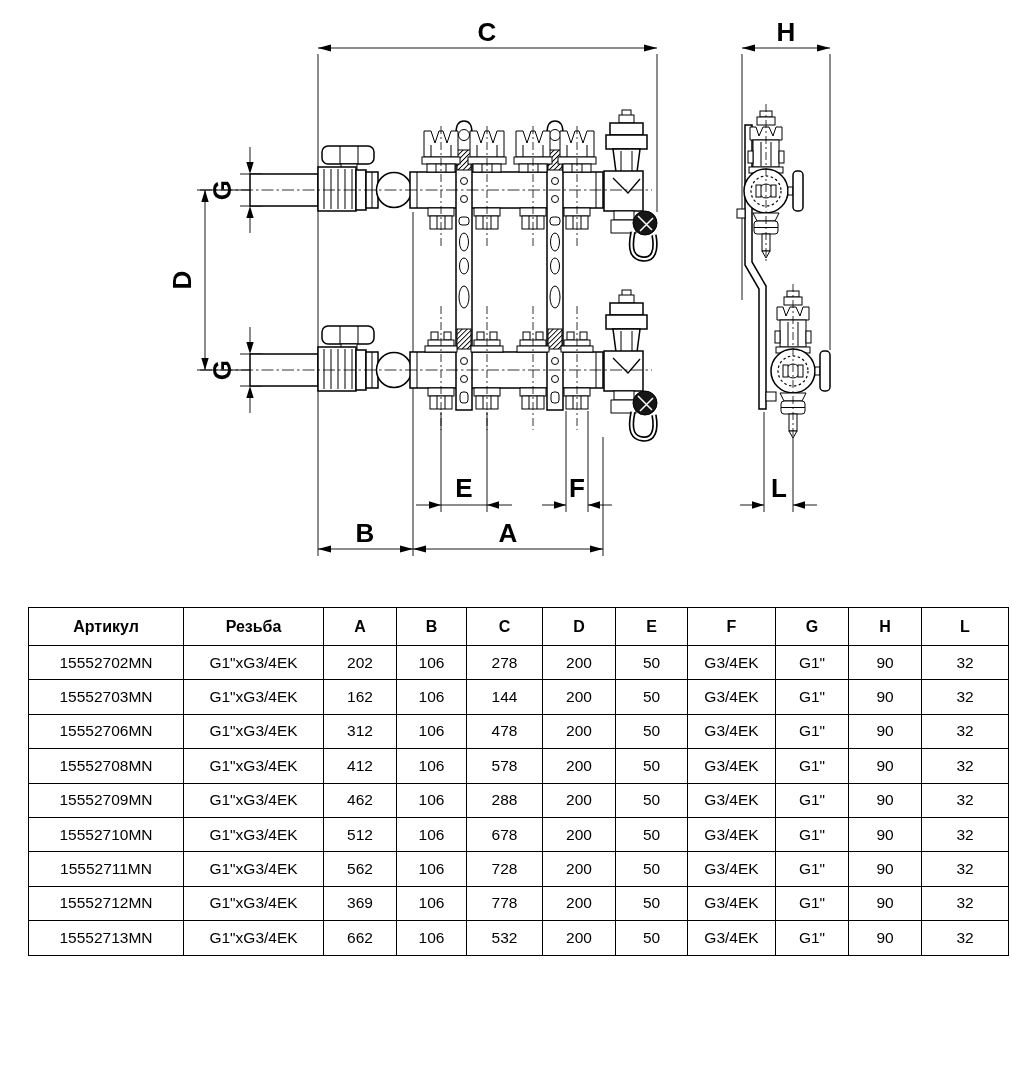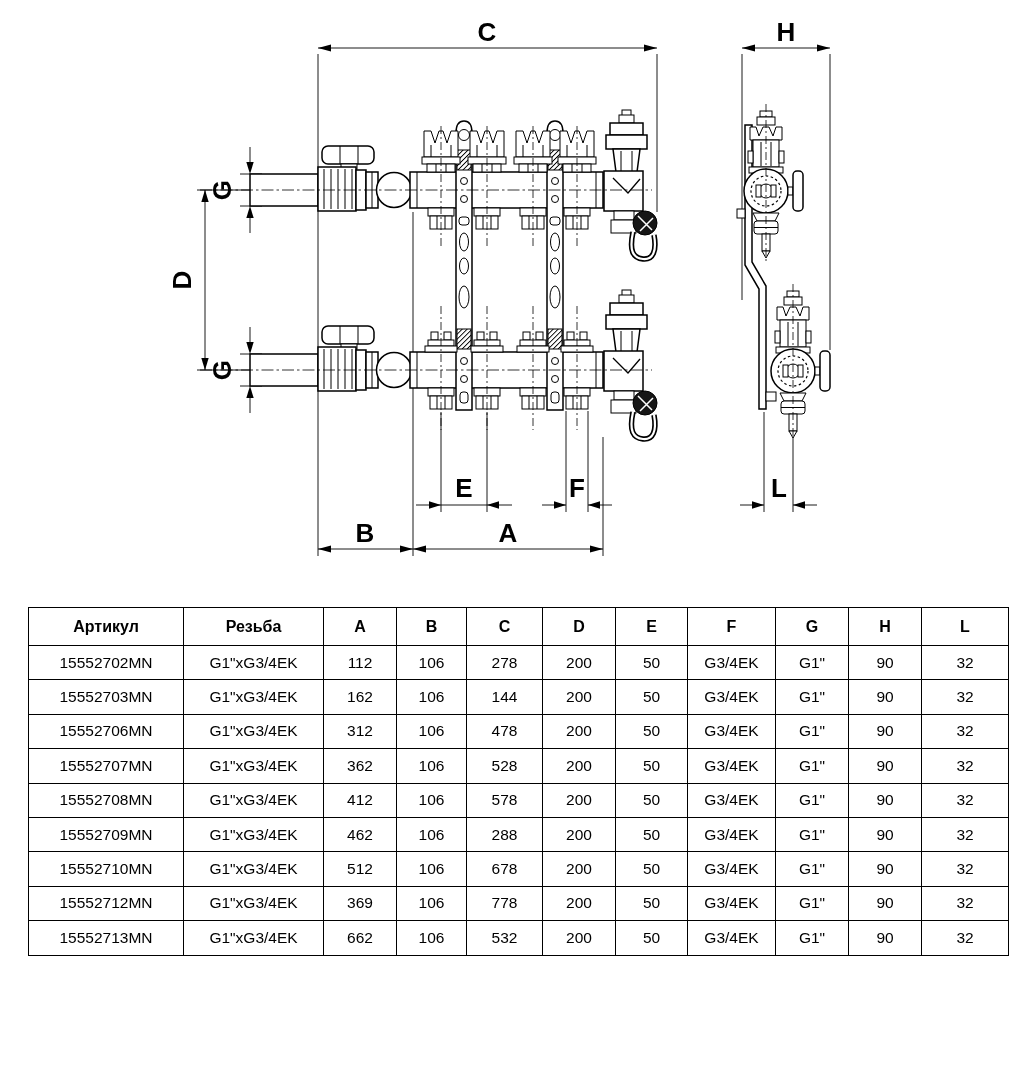--- a/index.html
+++ b/index.html
@@ -311,21 +311,21 @@
         <th>F</th>
         <th>G</th>
         <th>H</th>
         <th>L</th>
       </tr>
   </thead>
   <tbody>
       <tr>
         <td>15552702MN</td>
         <td>G1"xG3/4EK</td>
-        <td>112</td>
+        <td>202</td>
         <td>106</td>
         <td>278</td>
         <td>200</td>
         <td>50</td>
         <td>G3/4EK</td>
         <td>G1"</td>
         <td>90</td>
         <td>32</td>
       </tr>
       <tr>
@@ -348,33 +348,20 @@
         <td>106</td>
         <td>478</td>
         <td>200</td>
         <td>50</td>
         <td>G3/4EK</td>
         <td>G1"</td>
         <td>90</td>
         <td>32</td>
       </tr>
       <tr>
-        <td>15552707MN</td>
-        <td>G1"xG3/4EK</td>
-        <td>362</td>
-        <td>106</td>
-        <td>528</td>
-        <td>200</td>
-        <td>50</td>
-        <td>G3/4EK</td>
-        <td>G1"</td>
-        <td>90</td>
-        <td>32</td>
-      </tr>
-      <tr>
         <td>15552708MN</td>
         <td>G1"xG3/4EK</td>
         <td>412</td>
         <td>106</td>
         <td>578</td>
         <td>200</td>
         <td>50</td>
         <td>G3/4EK</td>
         <td>G1"</td>
         <td>90</td>
@@ -392,20 +379,33 @@
         <td>G1"</td>
         <td>90</td>
         <td>32</td>
       </tr>
       <tr>
         <td>15552710MN</td>
         <td>G1"xG3/4EK</td>
         <td>512</td>
         <td>106</td>
         <td>678</td>
+        <td>200</td>
+        <td>50</td>
+        <td>G3/4EK</td>
+        <td>G1"</td>
+        <td>90</td>
+        <td>32</td>
+      </tr>
+      <tr>
+        <td>15552711MN</td>
+        <td>G1"xG3/4EK</td>
+        <td>562</td>
+        <td>106</td>
+        <td>728</td>
         <td>200</td>
         <td>50</td>
         <td>G3/4EK</td>
         <td>G1"</td>
         <td>90</td>
         <td>32</td>
       </tr>
       <tr>
         <td>15552712MN</td>
         <td>G1"xG3/4EK</td>

